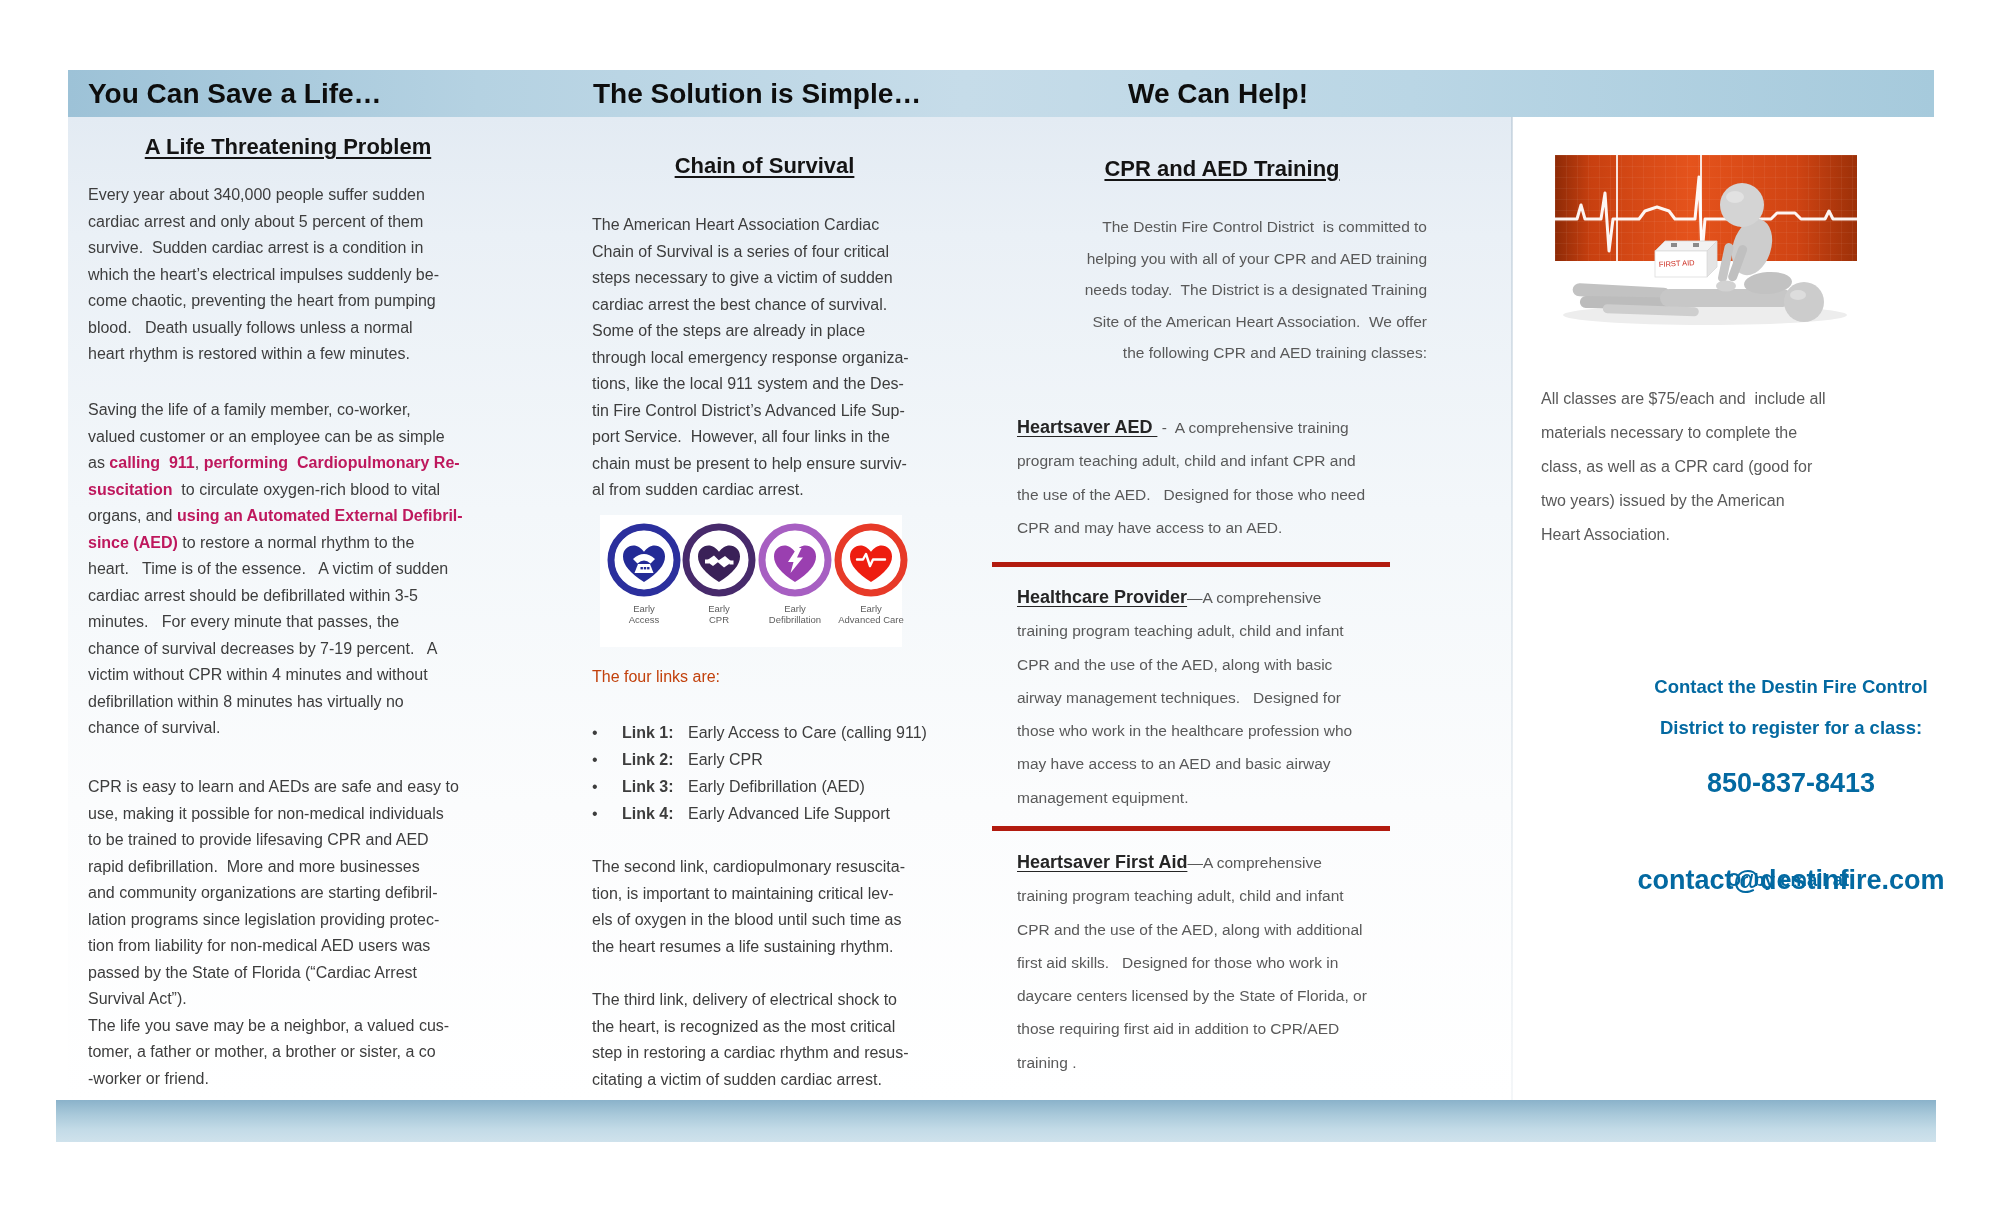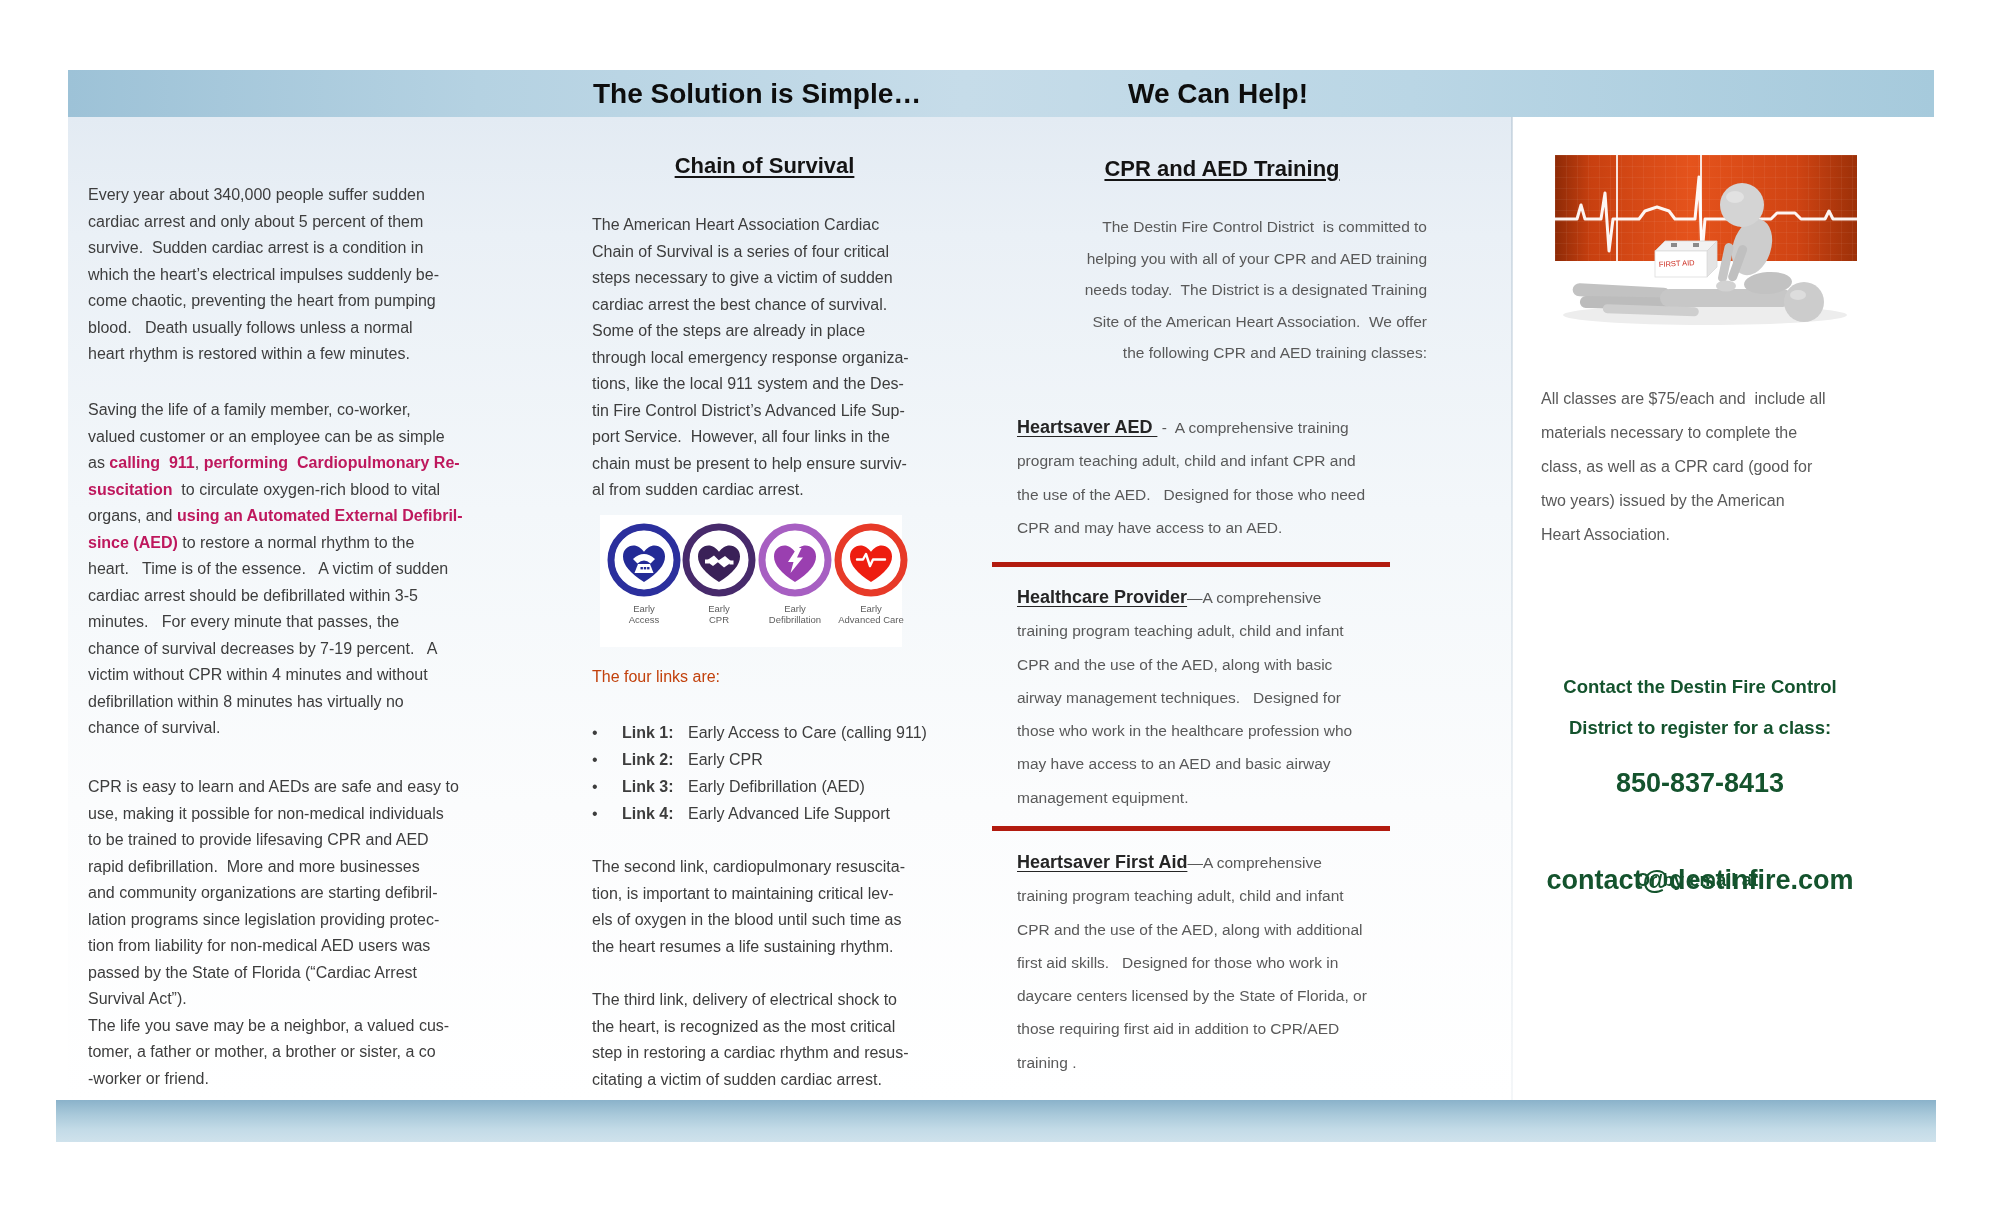--- a/index.html
+++ b/index.html
@@ -48,39 +48,41 @@
   .links-list{position:absolute;}
   .link-row{display:flex;line-height:27px;font-size:16px;color:#3d3d3d;}
   .bullet{width:30px;}
   .link-label{font-weight:bold;width:66px;}
   .chain-box{position:absolute;left:600px;top:515px;width:302px;height:132px;background:#ffffff;}
   .chain-link{position:absolute;top:5px;width:80px;text-align:center;}
   .chain-label{font-size:9.5px;line-height:11px;color:#5d5d5d;margin-top:-1px;text-align:center;}
   .chain-label span{display:block;}
   .cpr-img{position:absolute;left:1555px;top:155px;}
   .contact{
-    position:absolute;left:1540px;width:320px;text-align:center;
-    font-weight:bold;color:#14532d;font-size:18.5px;line-height:41px;white-space:pre-wrap;
+    position:absolute;left:1631px;width:320px;text-align:center;
+    font-weight:bold;color:#0369a1;font-size:18.5px;line-height:41px;white-space:pre-wrap;
   }
   .phone-line{line-height:34px;font-size:27px;}
   svg text{font-family:"Liberation Sans","DejaVu Sans",sans-serif;}
 </style>
 </head>
 <body>
 
 <div class="page">
 
   <div class="content-tint"></div>
   <div class="fold-line"></div>
   <div class="band-top"></div>
   <div class="band-bottom"></div>
 
+  <div class="band-title" style="left:88px;">You Can Save a Life…</div>
   <div class="band-title" style="left:593px;">The Solution is Simple…</div>
   <div class="band-title" style="left:1128px;">We Can Help!</div>
 
+  <div class="col-heading" style="left:88px;top:134px;width:400px;">A Life Threatening Problem</div>
   <div class="para" style="left:88px;top:182px;width:400px;">Every year about 340,000 people suffer sudden
 cardiac arrest and only about 5 percent of them
 survive.  Sudden cardiac arrest is a condition in
 which the heart’s electrical impulses suddenly be-
 come chaotic, preventing the heart from pumping
 blood.   Death usually follows unless a normal
 heart rhythm is restored within a few minutes.</div>
   <div class="para" style="left:88px;top:397px;width:400px;">Saving the life of a family member, co-worker,
 valued customer or an employee can be as simple
 as <b>calling  911</b>, <b>performing  Cardiopulmonary Re-</b>

